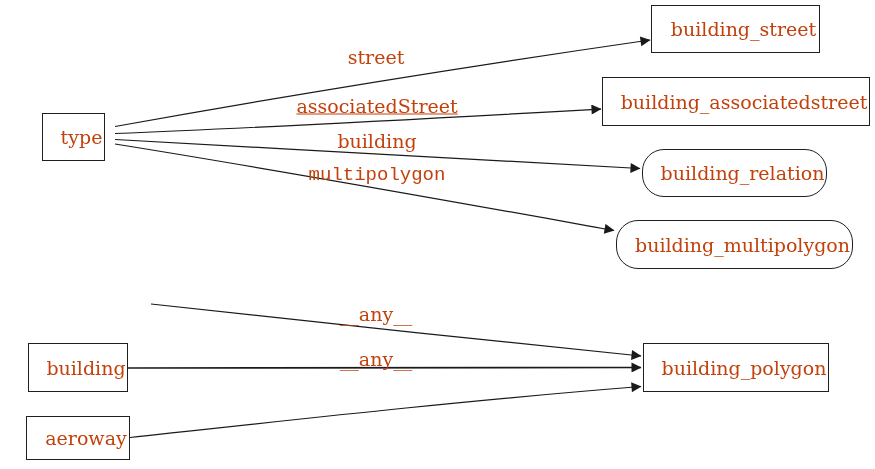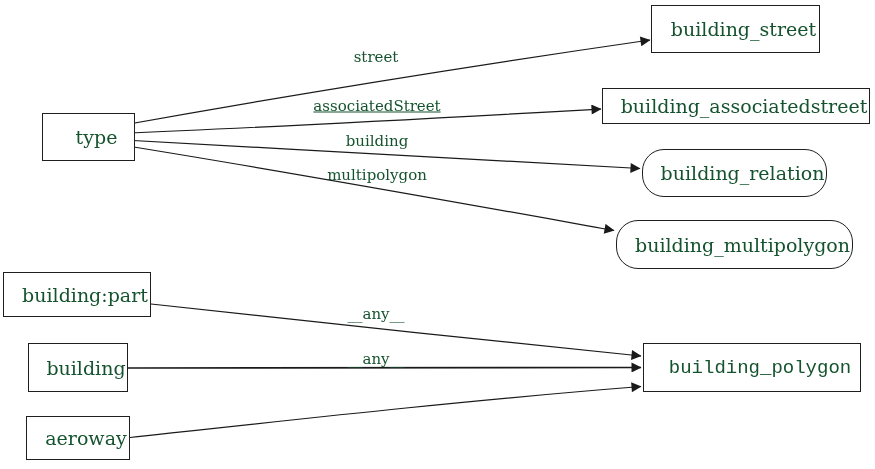--- a/index.html
+++ b/index.html
@@ -24,30 +24,30 @@
   svg.edges path.edge.thick { stroke-width: 1.6px; }
   .node {
     position: absolute;
     box-sizing: border-box;
     border: 1.4px solid #1f1f1f;
     background: #ffffff;
     display: flex;
     align-items: center;
     justify-content: center;
     font-size: 19px;
-    color: #14532d;
+    color: #c2410c;
     white-space: nowrap;
     padding-left: 16px;
   }
   .edge-label {
     position: absolute;
     transform: translate(-50%, -50%);
-    font-size: 15px;
+    font-size: 19px;
     line-height: 21px;
-    color: #14532d;
+    color: #c2410c;
     white-space: pre-line;
     text-align: right;
   }
 </style>
 </head>
 <body>
 
 <div class="canvas">
 
   <svg class="edges" viewBox="0 0 875 469" aria-hidden="true">
@@ -58,44 +58,43 @@
     </defs>
     <path class="edge" d="M 115,126.5 C 290,95 470,66 650,40" marker-end="url(#arrow)"></path>
     <path class="edge" d="M 115,133.5 C 280,127 440,118 601,109" marker-end="url(#arrow)"></path>
     <path class="edge" d="M 115,139.5 C 290,149 460,159 640,168.5" marker-end="url(#arrow)"></path>
     <path class="edge" d="M 115,144 C 290,172 450,201 614,230.5" marker-end="url(#arrow)"></path>
     <path class="edge" d="M 151,304 C 310,321 480,340 641,356" marker-end="url(#arrow)"></path>
     <path class="edge thick" d="M 128,368 L 641,367.5" marker-end="url(#arrow)"></path>
     <path class="edge" d="M 130,437.5 C 300,419 470,400 641,386.5" marker-end="url(#arrow)"></path>
   </svg>
 
-  <div class="node" style="left:42px; top:113px; width:93px; height:48px;">type</div>
+  <div class="node" style="left:42px; top:113px; width:63px; height:48px;">type</div>
 
   <div class="node" style="left:651px; top:5px; width:169px; height:48px;">building_street</div>
 
-  <div class="node" style="left:602px; top:88px; width:268px; height:36px;text-align:center;">building_associatedstreet</div>
+  <div class="node" style="left:602px; top:77px; width:268px; height:49px;text-align:center;">building_associatedstreet</div>
 
   <div class="node" style="left:642px; top:149px; width:185px; height:48px;border-radius:22px;">building_relation</div>
 
   <div class="node" style="left:616px; top:220px; width:237px; height:49px;border-radius:22px;">building_multipolygon</div>
 
-  <div class="node" style="left:643px; top:343px; width:218px; height:49px;font-family:Liberation Mono, monospace;">building_polygon</div>
+  <div class="node" style="left:643px; top:343px; width:186px; height:49px;">building_polygon</div>
 
-  <div class="node" style="left:3px; top:272px; width:148px; height:45px;">building:part</div>
 
   <div class="node" style="left:28px; top:343px; width:100px; height:49px;">building</div>
 
   <div class="node" style="left:26px; top:416px; width:104px; height:44px;">aeroway</div>
 
   <div class="edge-label" style="left:376px; top:57px;">street</div>
 
   <div class="edge-label" style="left:377px; top:106px;text-decoration:underline;">associatedStreet</div>
 
   <div class="edge-label" style="left:377px; top:141px;">building</div>
 
-  <div class="edge-label" style="left:377px; top:175px;">multipolygon</div>
+  <div class="edge-label" style="left:377px; top:175px;font-family:Liberation Mono, monospace;">multipolygon</div>
 
   <div class="edge-label" style="left:376px; top:314px;">__any__</div>
 
   <div class="edge-label" style="left:376px; top:359px;">__any__</div>
 
 
 </div>
 
 </body></html>

